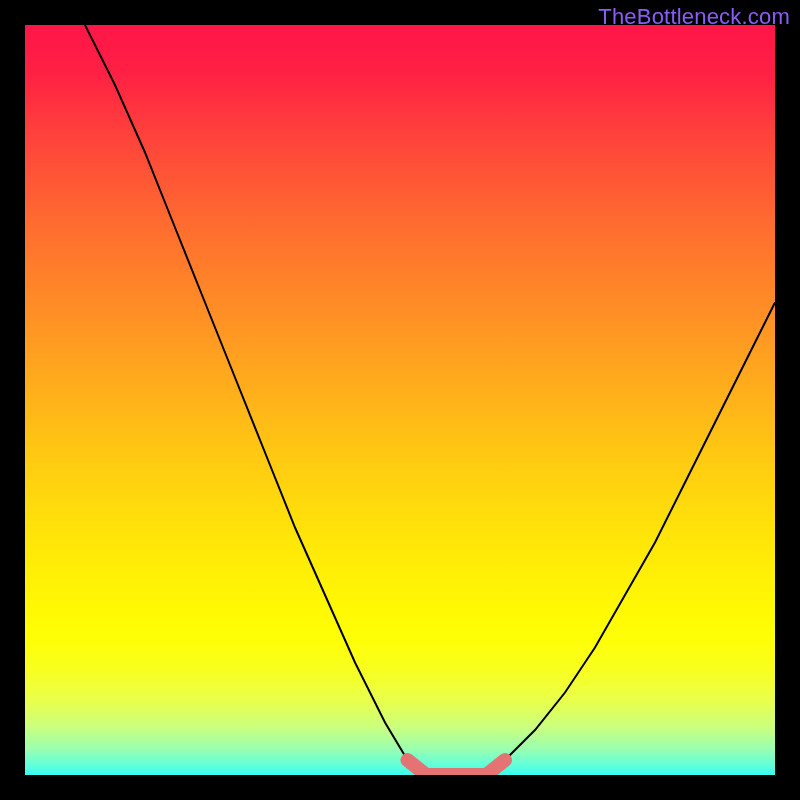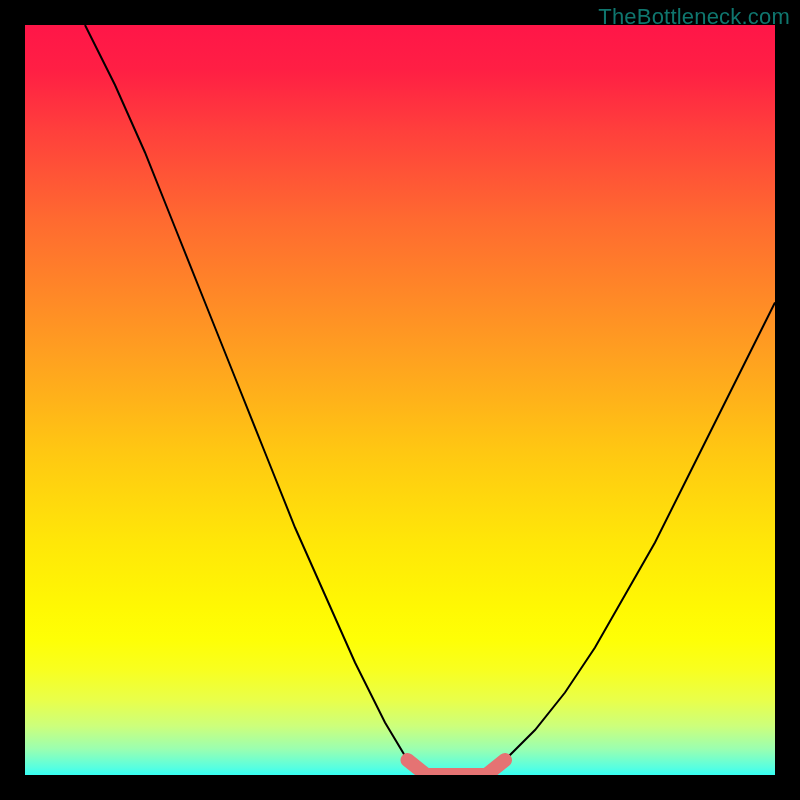--- a/index.html
+++ b/index.html
@@ -41,21 +41,21 @@
       #58ffe0 99%,
       #36fff3 100%
     );
   }
   .watermark {
     position: absolute;
     top: 4px;
     right: 10px;
     font-family: Arial, Helvetica, sans-serif;
     font-size: 22px;
-    color: #0f766e;
+    color: #8b5cf6;
     letter-spacing: 0.2px;
   }
   svg.curves {
     position: absolute;
     left: 25px;
     top: 25px;
     width: 750px;
     height: 750px;
   }
 </style>

